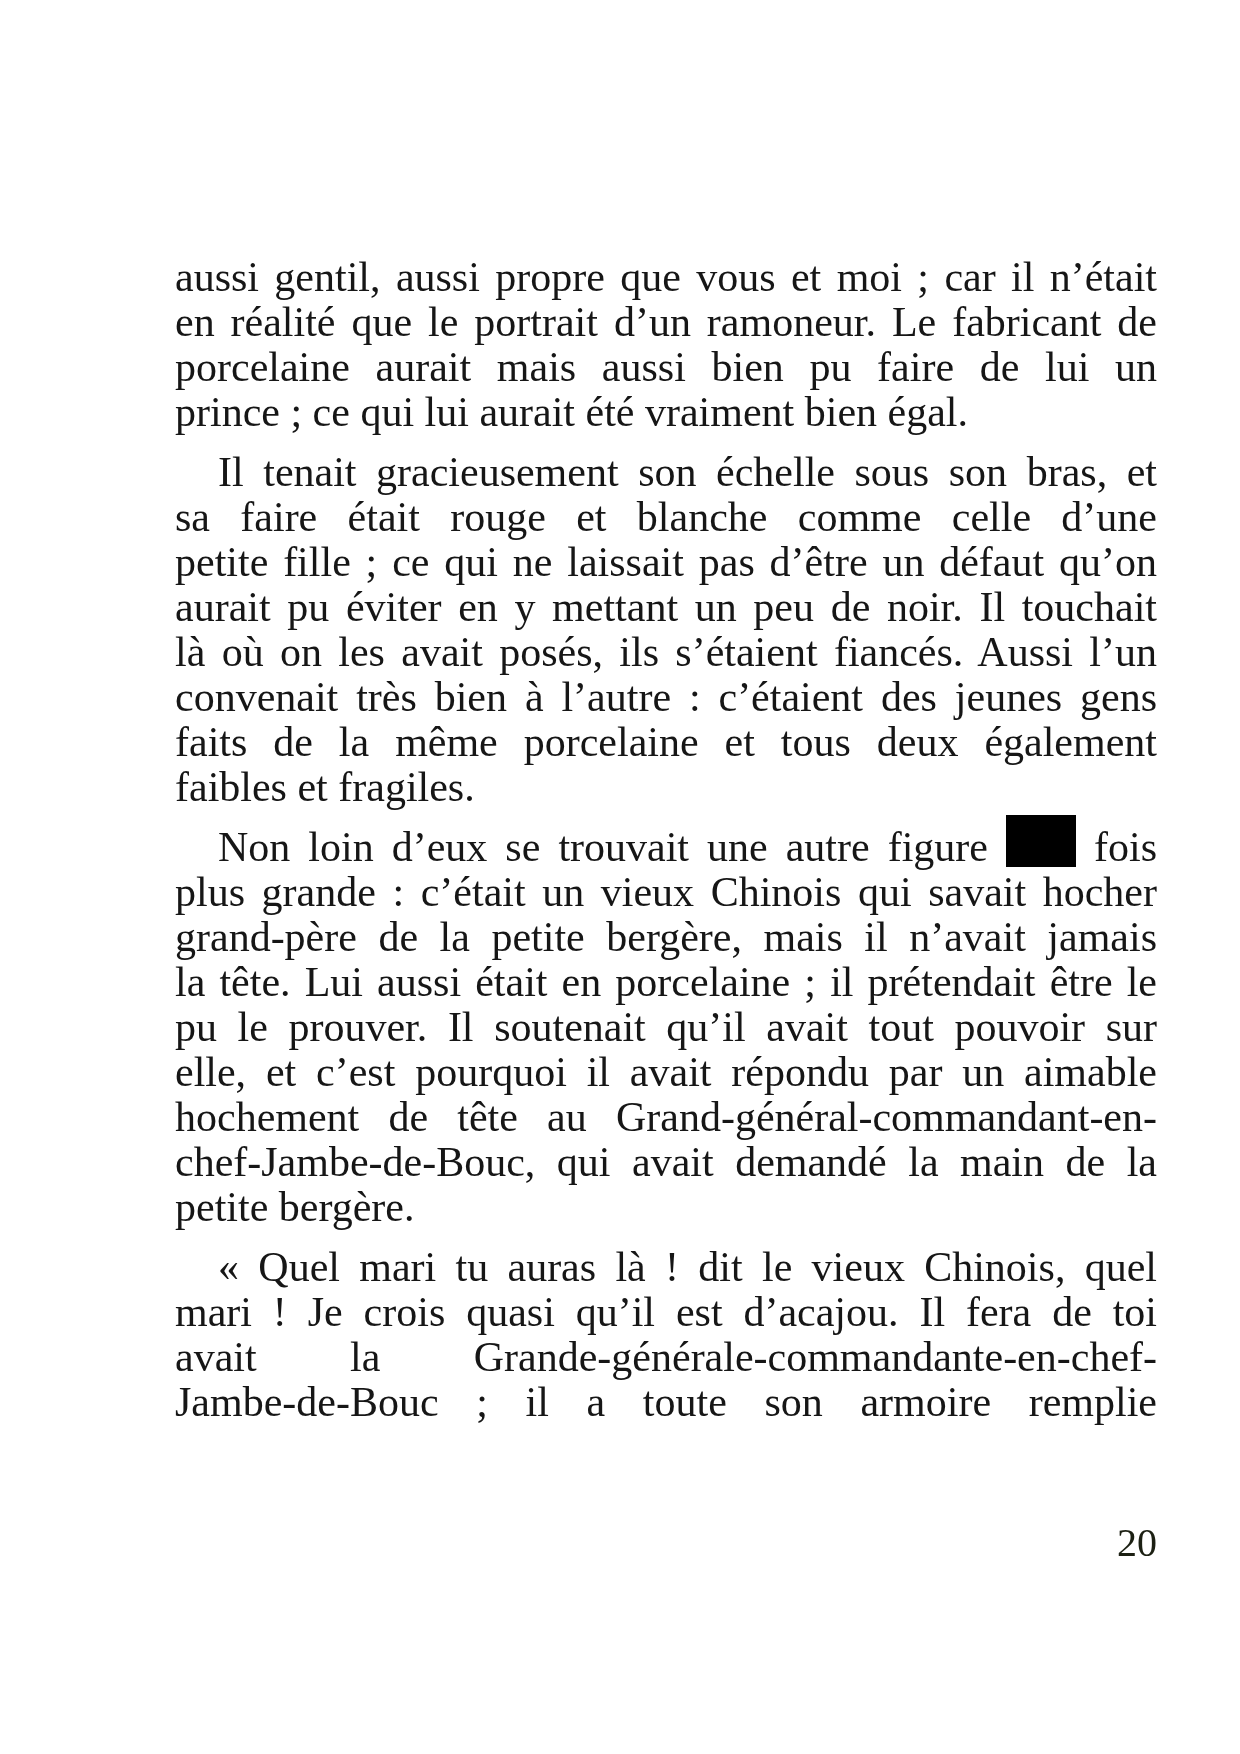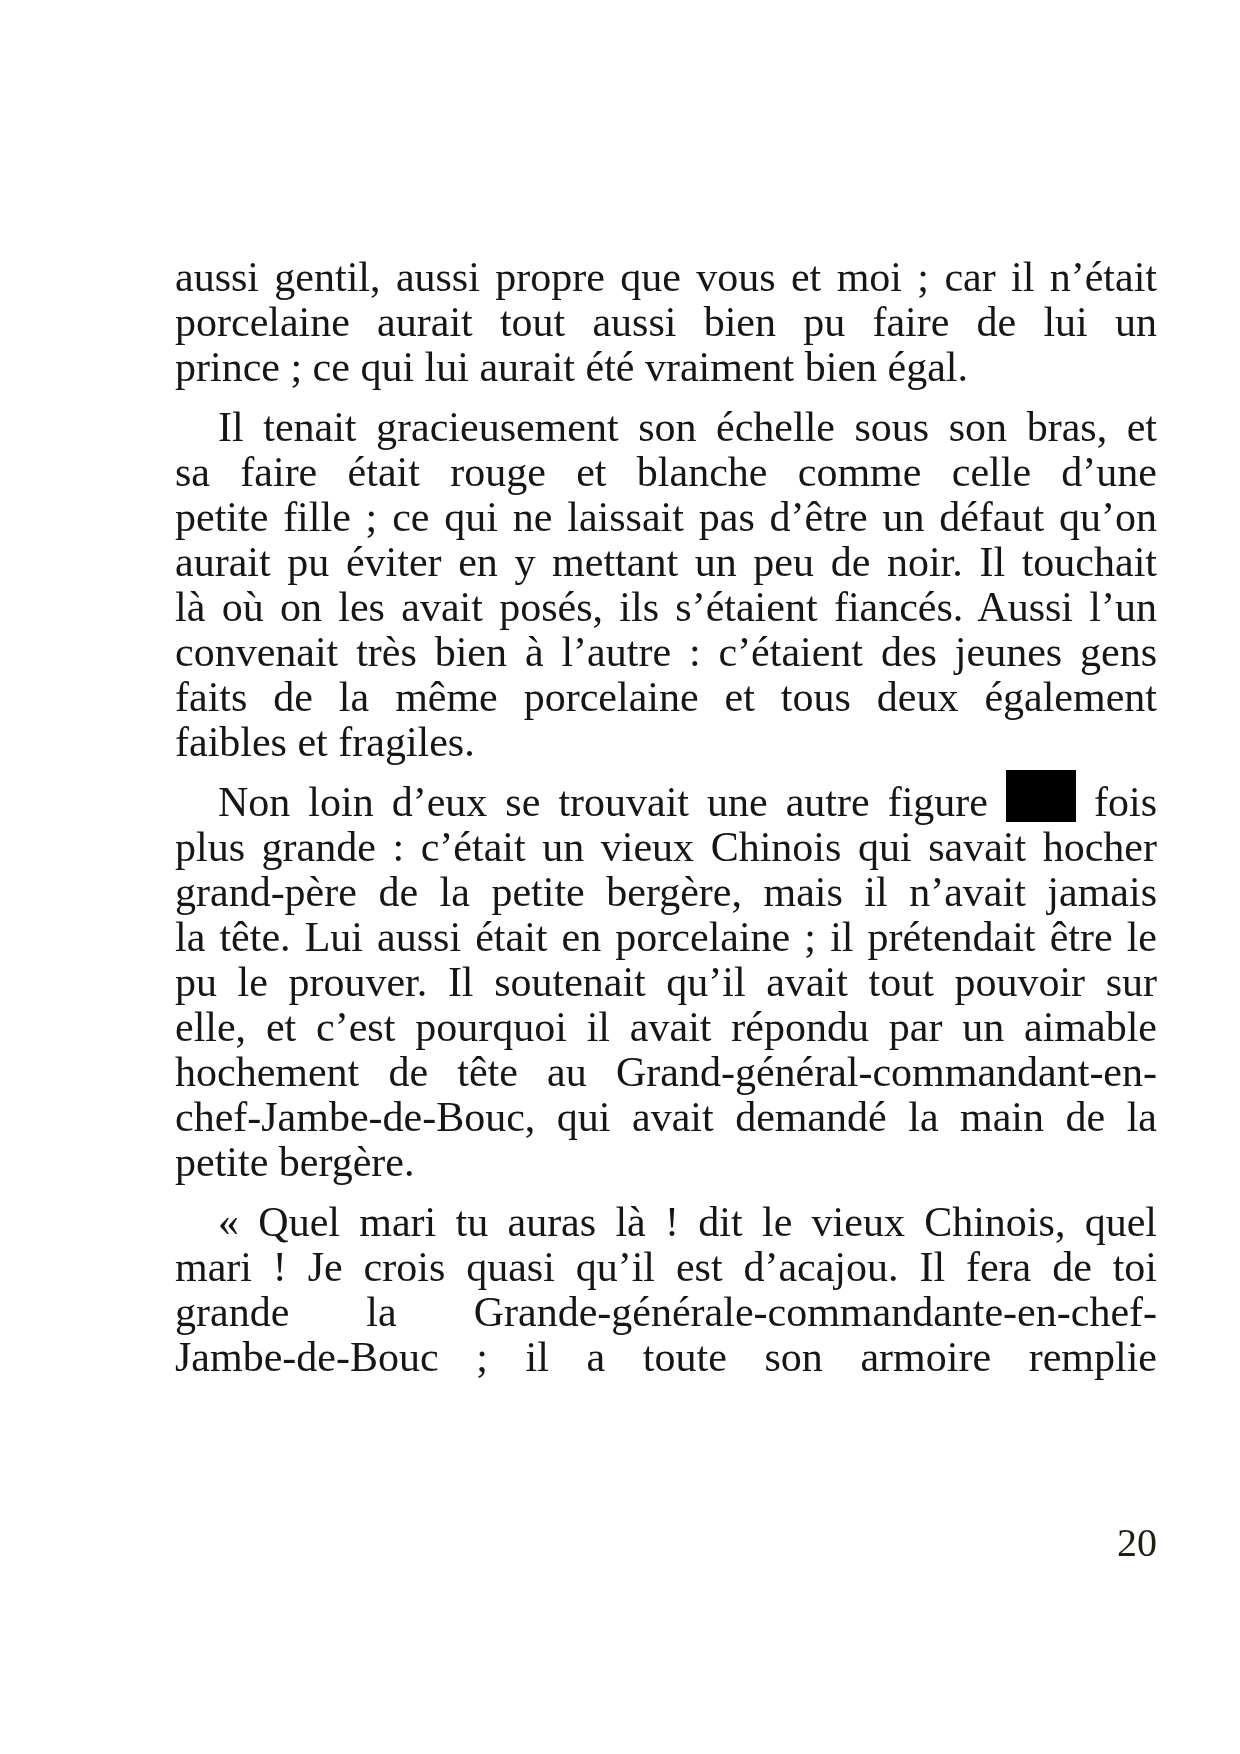--- a/index.html
+++ b/index.html
@@ -71,21 +71,22 @@
     color: #1c2013;
   }
 </style>
 </head>
 <body>
 
 <div class="page">
   <div class="text-block">
       <div class="paragraph">
         <div class="line">aussi gentil, aussi propre que vous et moi ; car il n’était</div>
-        <div class="line">porcelaine aurait tout aussi bien pu faire de lui un</div>
+        <div class="line">en réalité que le portrait d’un ramoneur. Le fabricant de</div>
+        <div class="line">porcelaine aurait mais aussi bien pu faire de lui un</div>
         <div class="line last">prince ; ce qui lui aurait été vraiment bien égal.</div>
       </div>
       <div class="paragraph indent">
         <div class="line first">Il tenait gracieusement son échelle sous son bras, et</div>
         <div class="line">sa faire était rouge et blanche comme celle d’une</div>
         <div class="line">petite fille ; ce qui ne laissait pas d’être un défaut qu’on</div>
         <div class="line">aurait pu éviter en y mettant un peu de noir. Il touchait</div>
         <div class="line">là où on les avait posés, ils s’étaient fiancés. Aussi l’un</div>
         <div class="line">convenait très bien à l’autre : c’étaient des jeunes gens</div>
         <div class="line">faits de la même porcelaine et tous deux également</div>
@@ -98,18 +99,18 @@
         <div class="line">la tête. Lui aussi était en porcelaine ; il prétendait être le</div>
         <div class="line">pu le prouver. Il soutenait qu’il avait tout pouvoir sur</div>
         <div class="line">elle, et c’est pourquoi il avait répondu par un aimable</div>
         <div class="line">hochement de tête au Grand-général-commandant-en-</div>
         <div class="line">chef-Jambe-de-Bouc, qui avait demandé la main de la</div>
         <div class="line last">petite bergère.</div>
       </div>
       <div class="paragraph indent">
         <div class="line first">« Quel mari tu auras là ! dit le vieux Chinois, quel</div>
         <div class="line">mari ! Je crois quasi qu’il est d’acajou. Il fera de toi</div>
-        <div class="line">grande la Grande-générale-commandante-en-chef-</div>
+        <div class="line">avait la Grande-générale-commandante-en-chef-</div>
         <div class="line">Jambe-de-Bouc ; il a toute son armoire remplie</div>
       </div>
     </div>
   <div class="page-number">20</div>
 </div>
 
 </body></html>

